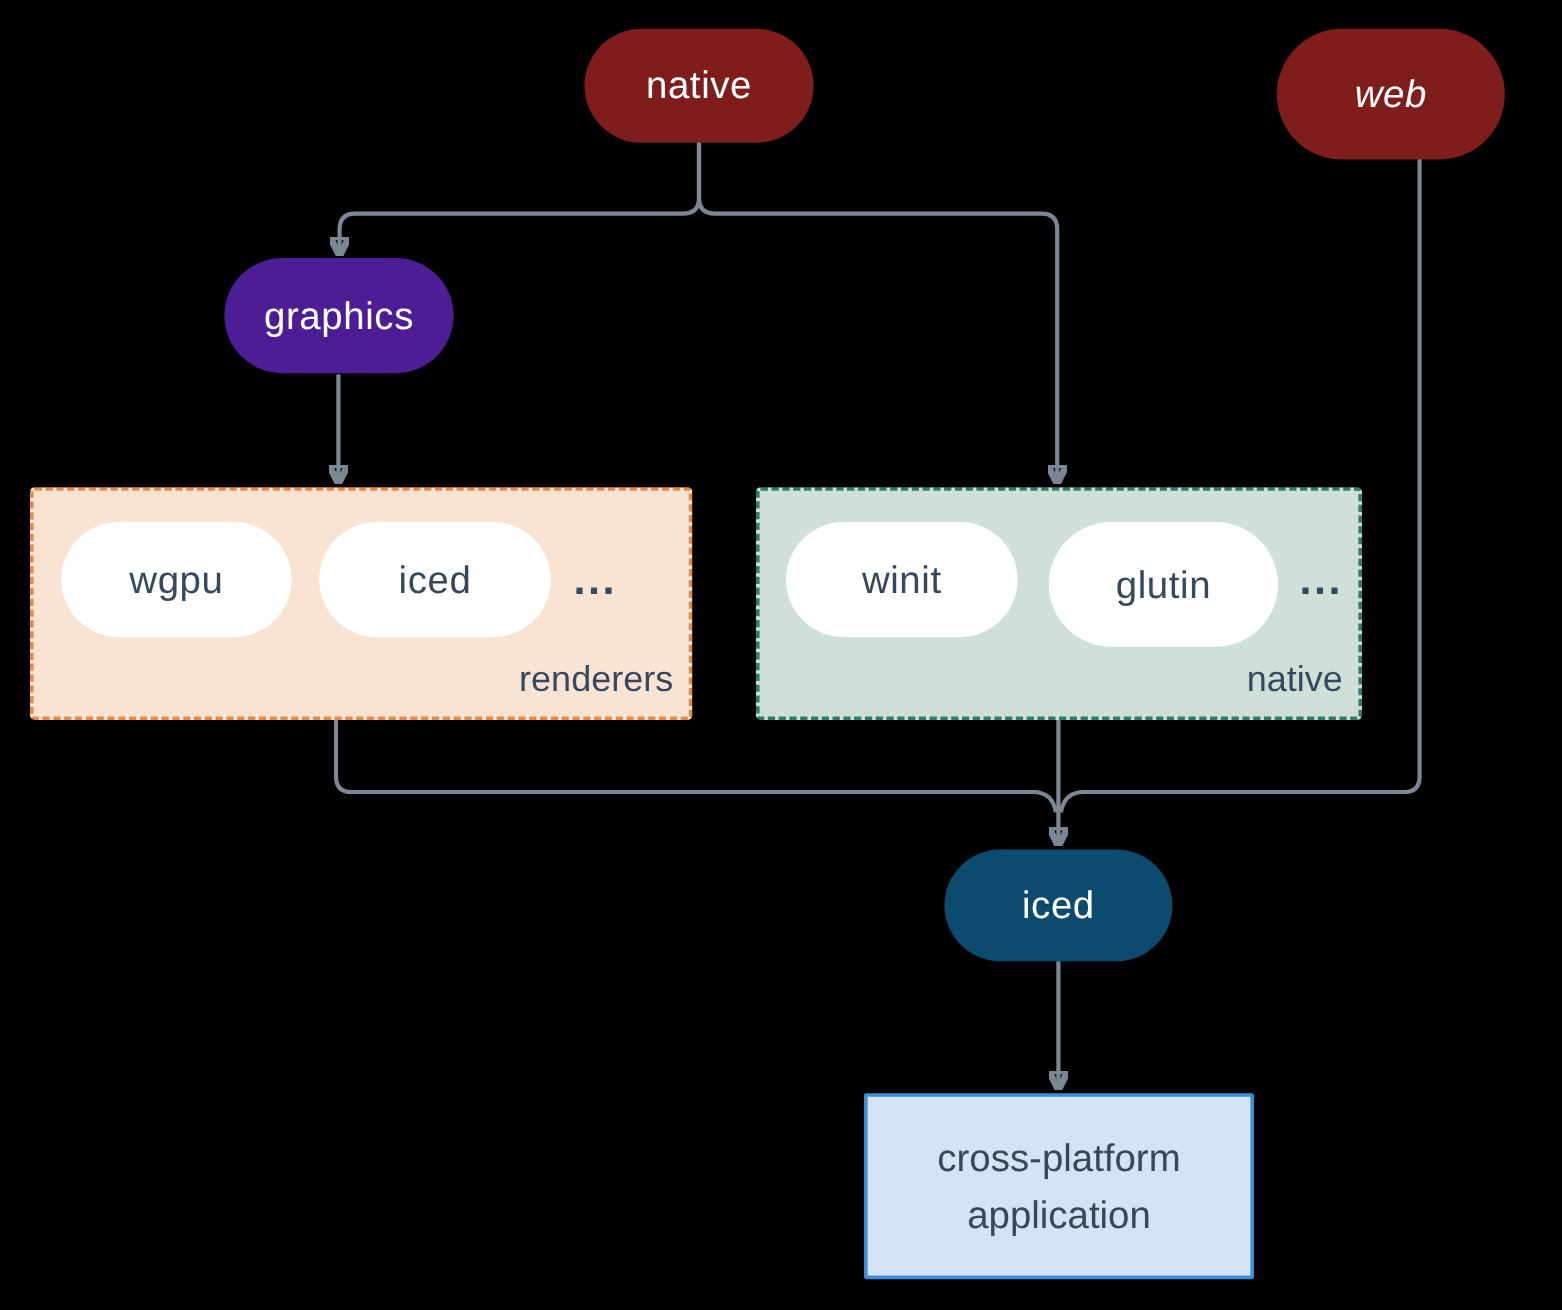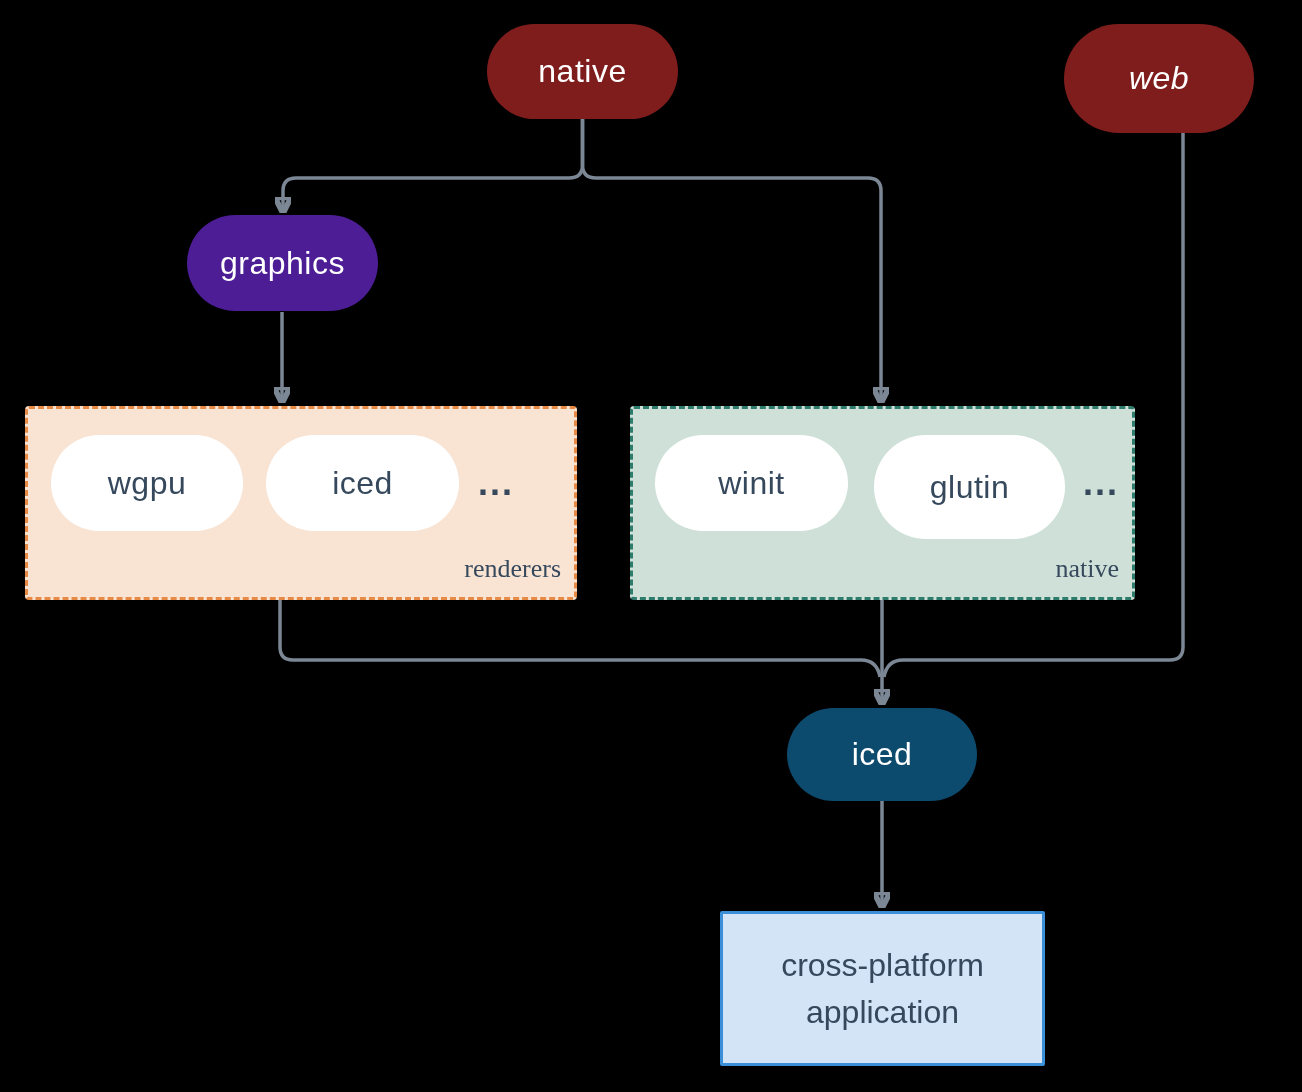--- a/index.html
+++ b/index.html
@@ -35,21 +35,21 @@
   .group.shells    { background: #cfe0d9; border: 3px dashed #2e7c6c; }
   .group .dots {
     position: absolute;
     left: 436px; top: 26px; width: 64px; height: 96px;
     display: flex; align-items: center; justify-content: center;
     color: #36495c; font-size: 36px; font-weight: bold; letter-spacing: 2px;
   }
   .group .group-label {
     position: absolute;
     right: 13px; bottom: 13px;
-    color: #36495c; font-size: 26px; font-family: Liberation Serif, serif;
+    color: #36495c; font-size: 30px;
   }
   .appbox {
     position: absolute;
     left: 720px; top: 911px; width: 325px; height: 155px;
     box-sizing: border-box;
     background: #d2e4f6;
     border: 3px solid #3b8fd8;
     border-radius: 2px;
     display: flex; flex-direction: column;
     align-items: center; justify-content: center;

